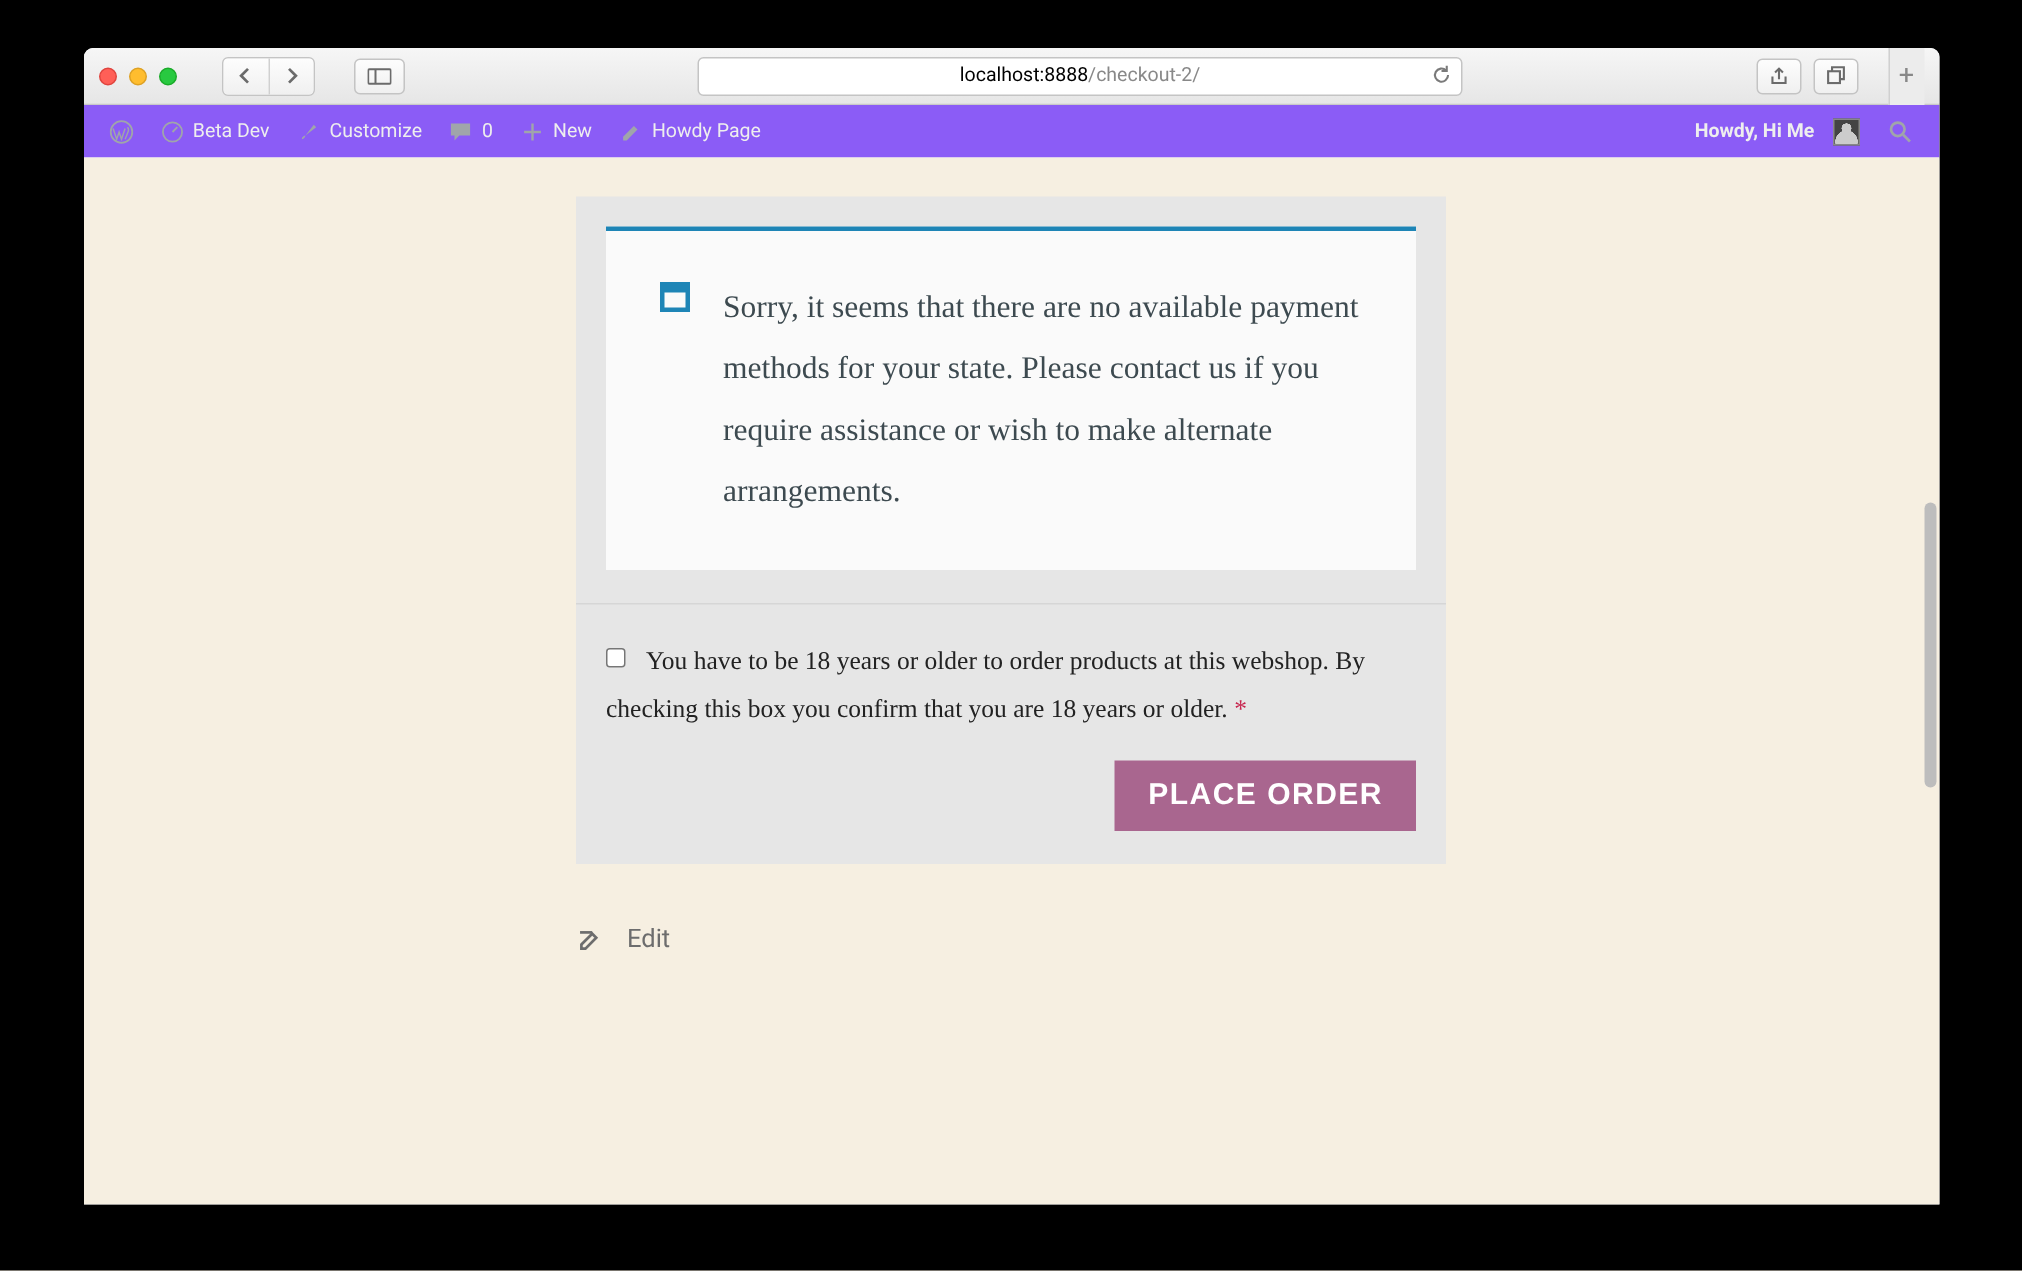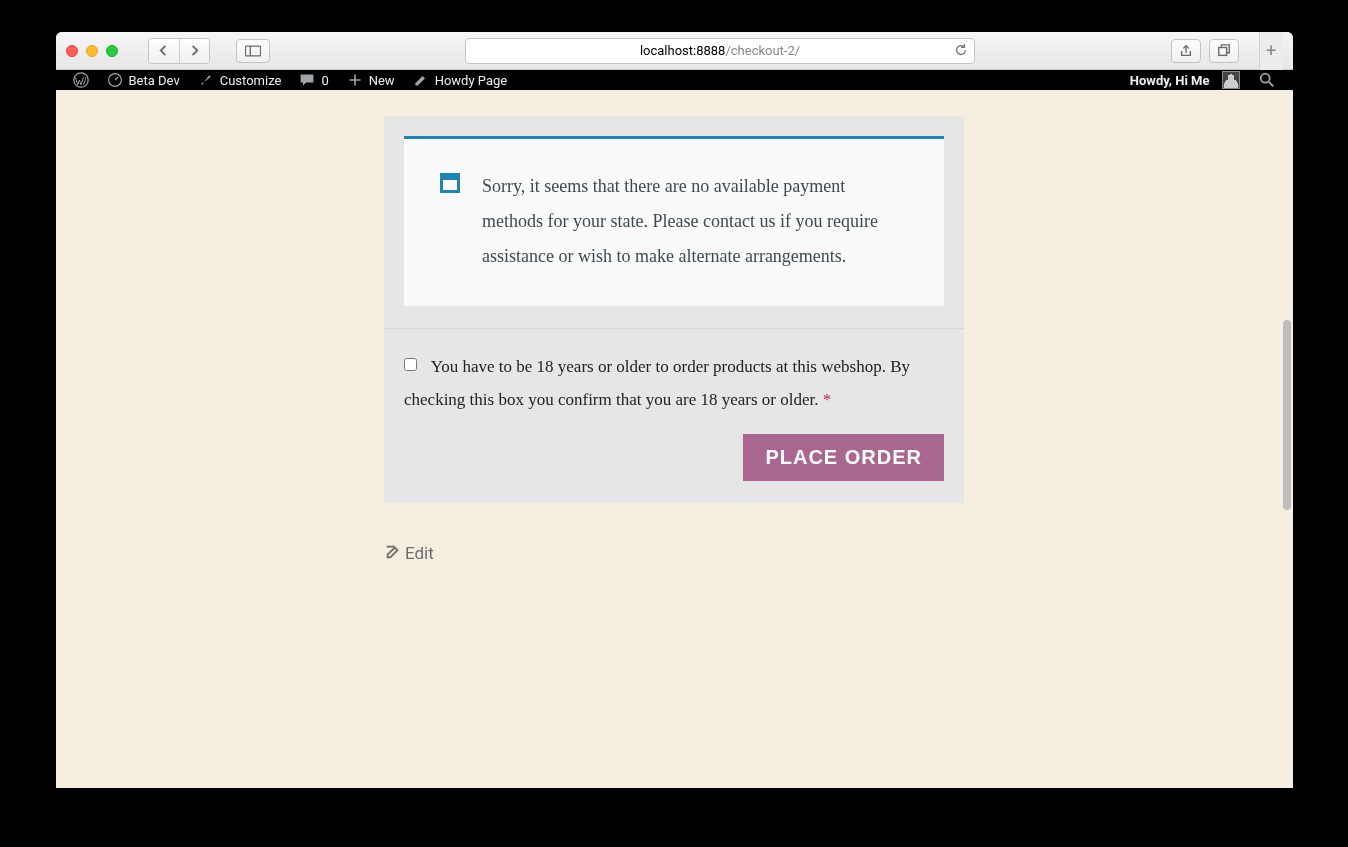--- a/index.html
+++ b/index.html
@@ -58,22 +58,22 @@
   .url-bar .path { color:#888; }
   .url-bar .reload { position:absolute; right:6px; top:4px; }
   .url-bar .reload svg { width:14px; height:14px; stroke:#7a7a7a; fill:none; stroke-width:1.6; }
   .right-tools { display:flex; gap:8px; align-items:center; }
   .tool-btn { width:30px; height:24px; border:1px solid #c4c4c4; border-radius:4px; background:linear-gradient(#fdfdfd,#f0f0f0); display:flex; align-items:center; justify-content:center; }
   .tool-btn svg { width:14px; height:14px; stroke:#6b6b6b; fill:none; stroke-width:1.6; }
   .new-tab { width:24px; height:38px; display:flex; align-items:center; justify-content:center; color:#888; font-size:18px; border-left:1px solid #d0d0d0; background:#ececec; }
 
   
   .wp-admin-bar {
-    height: 20px;
-    background:#000000;
+    height: 35px;
+    background:#8b5cf6;
     color:#eee;
     display:flex;
     align-items:center;
     font-size:13px;
     padding:0 8px;
   }
   .wp-left { display:flex; align-items:center; gap:0; }
   .wp-item { display:flex; align-items:center; gap:6px; padding:0 9px; height:32px; cursor:default; color:#eee; }
   .wp-item svg { width:16px; height:16px; fill:#a0a5aa; }
   .wp-item .count { color:#eee; }
@@ -113,21 +113,21 @@
     margin-top:4px;
   }
   .notice-icon .sq {
     width:20px; height:20px; border:3px solid #1e85b6; position:relative;
   }
   .notice-icon .sq::before {
     content:""; position:absolute; left:-3px; right:-3px; top:-3px; height:7px; background:#1e85b6;
   }
   .notice-text {
     font-family: Georgia, "Times New Roman", serif;
-    font-size:18px;
+    font-size:21px;
     line-height:1.95;
     color:#3d4a50;
   }
   .hr { height:1px; background:#d6d6d6; }
   .privacy-section {
     padding: 28px 20px 10px 20px;
   }
   .privacy-text {
     font-family: Georgia, "Times New Roman", serif;
     font-size:20px;
@@ -162,22 +162,22 @@
     font-size:20px;
     font-weight:700;
     letter-spacing:1px;
     padding:12px 22px;
     font-family: -apple-system, BlinkMacSystemFont, sans-serif;
     cursor:pointer;
   }
   .edit-link {
     margin-top:40px;
     display:flex;
-    align-items:flex-start;
-    gap:3px;
+    align-items:flex-end;
+    gap:16px;
     color:#6d6d6d;
     font-size:17px;
   }
   .edit-link svg { width:18px; height:18px; stroke:#6d6d6d; fill:none; stroke-width:2; }
 
   
   .vscroll {
     position:absolute;
     right:2px;
     top:230px;

